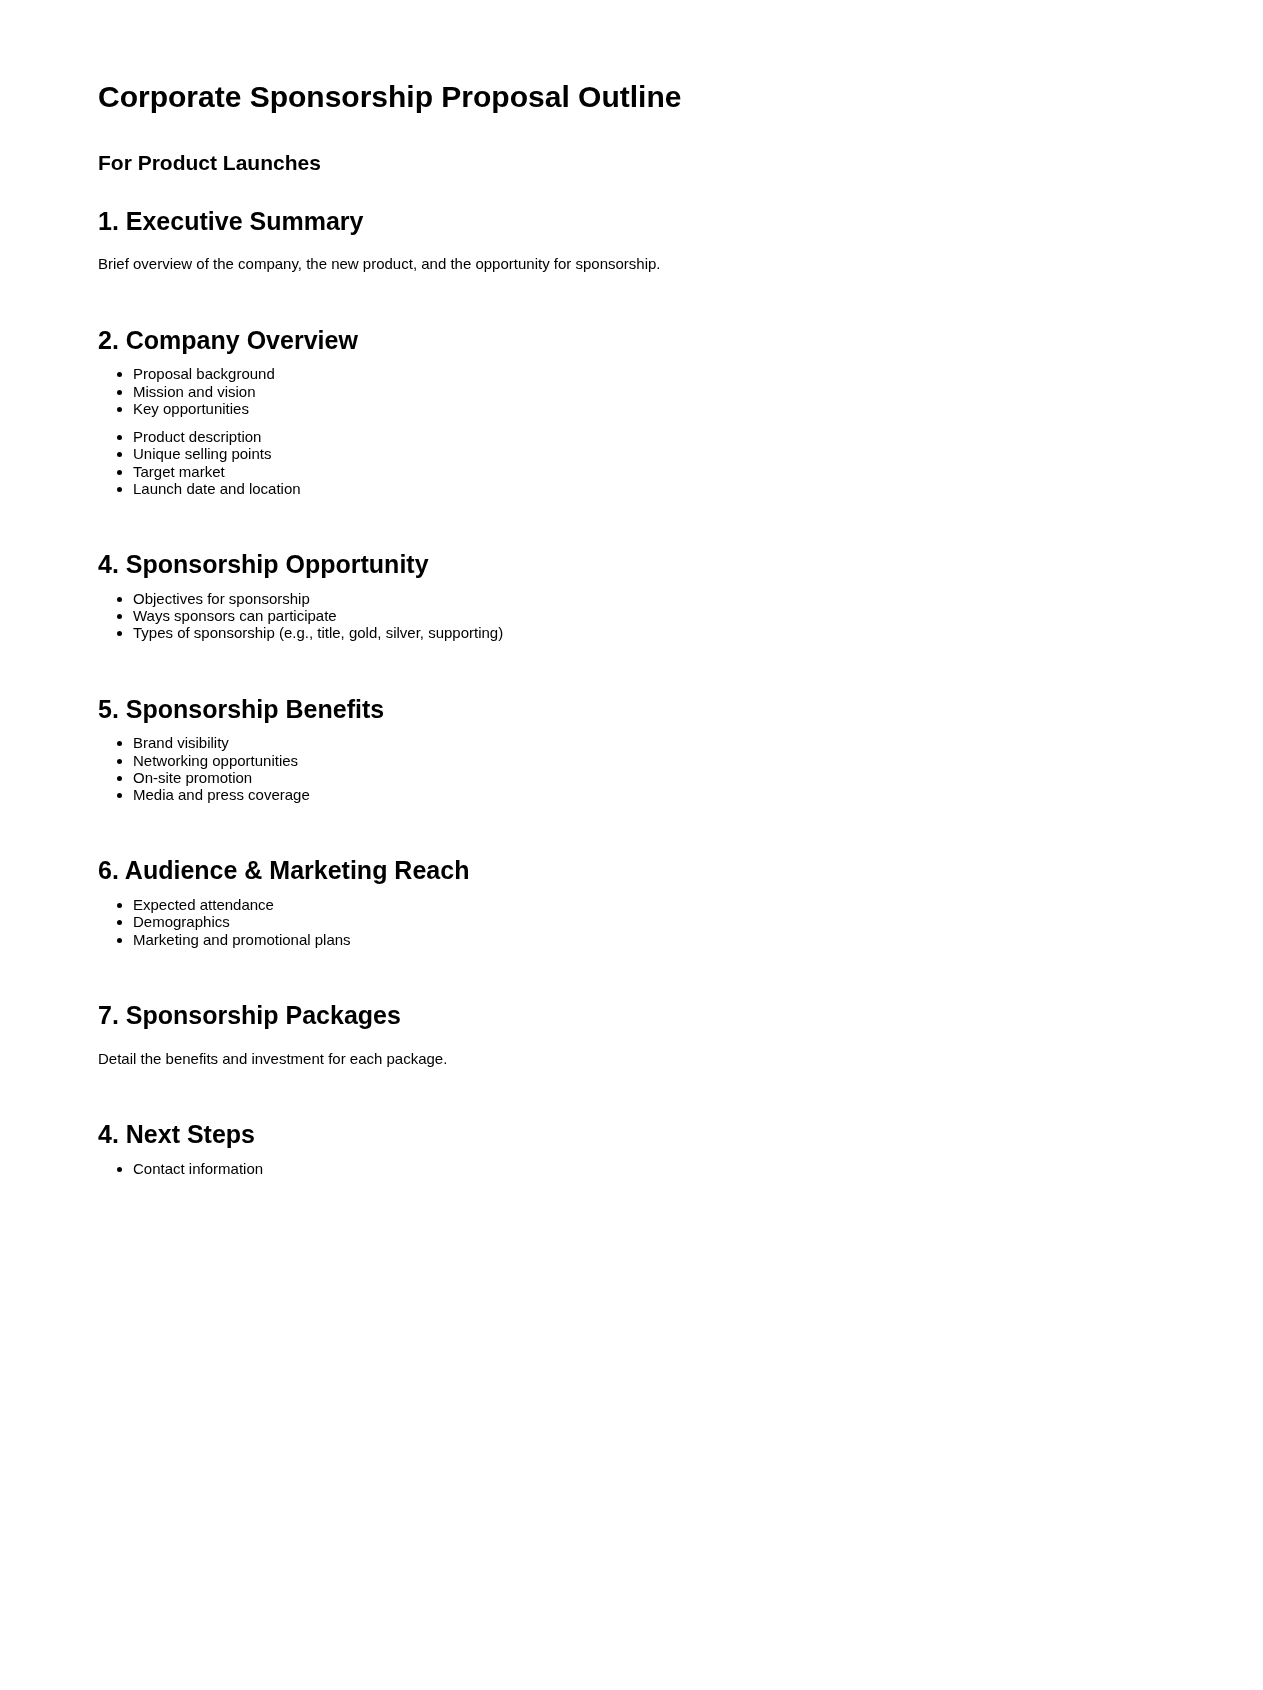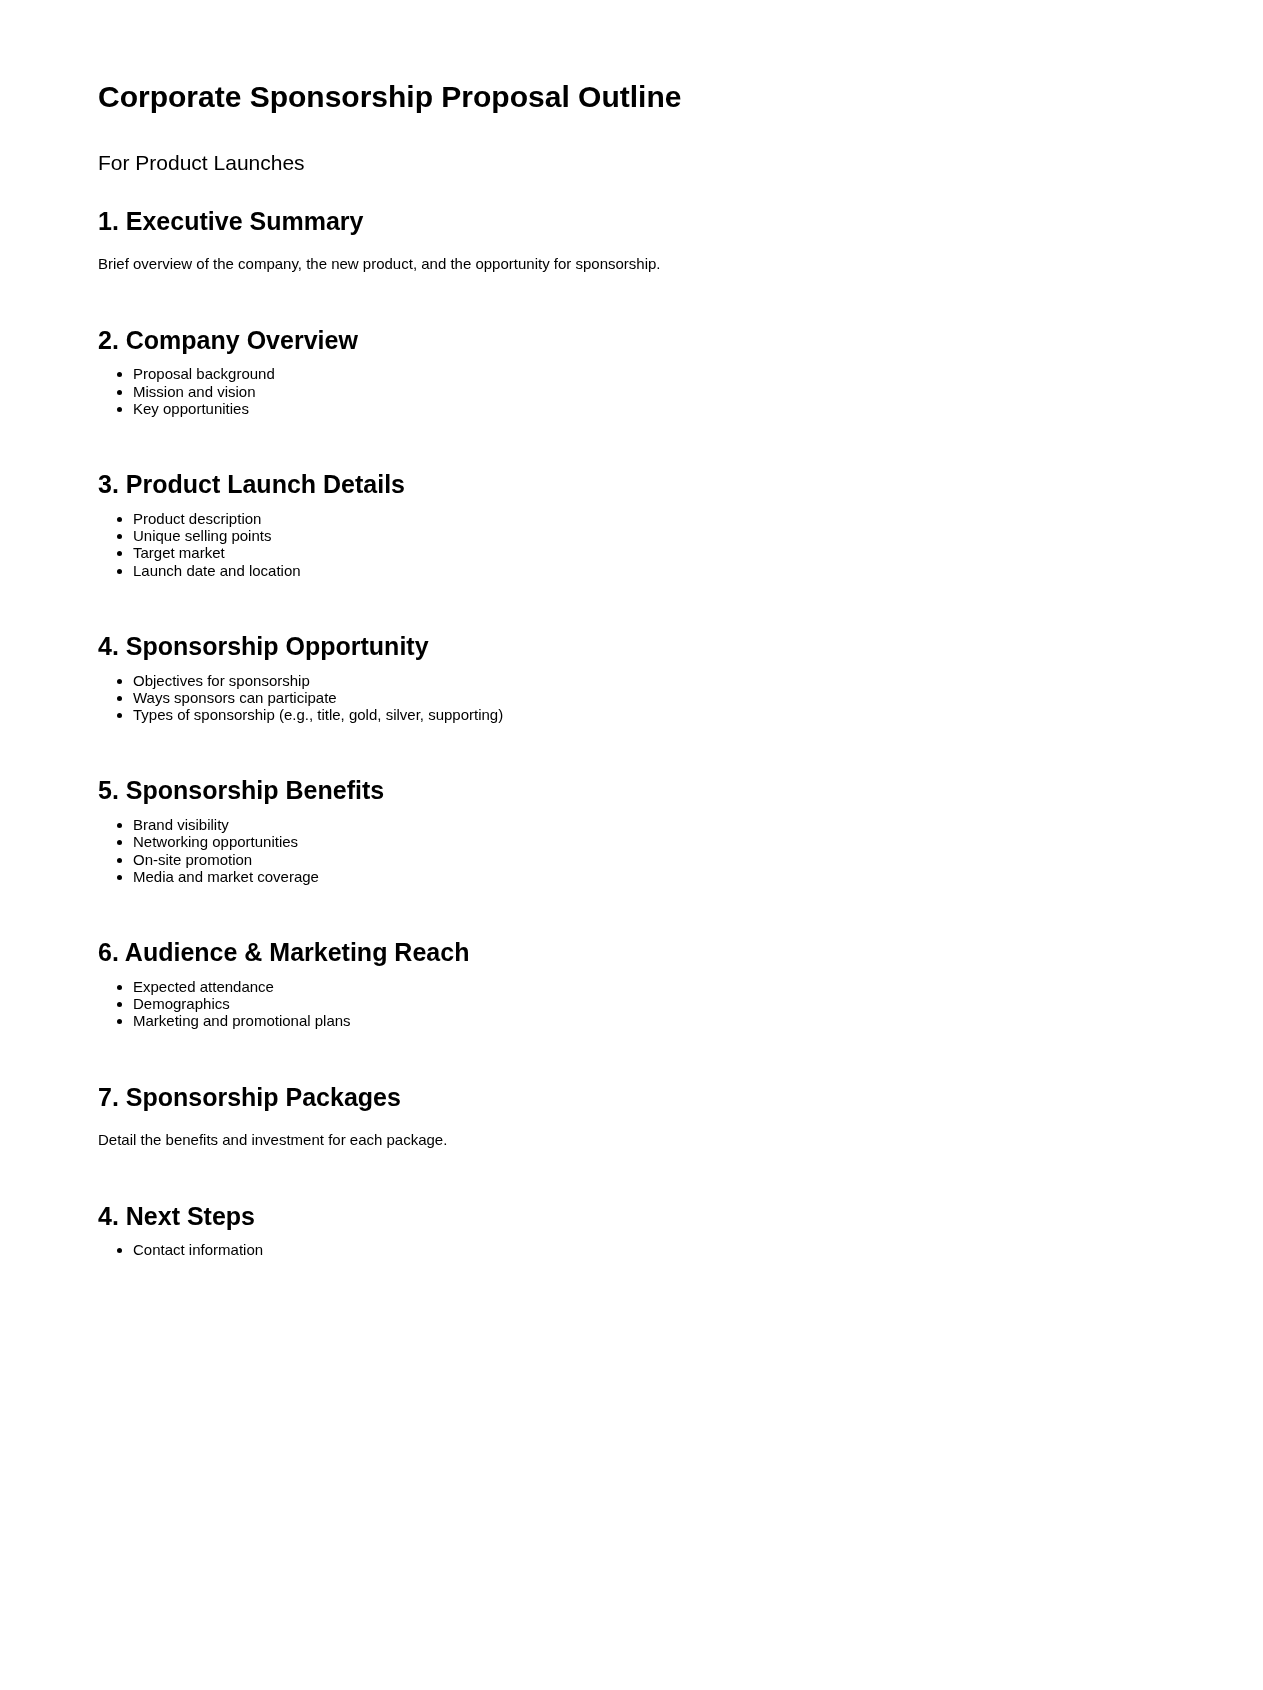--- a/index.html
+++ b/index.html
@@ -20,21 +20,21 @@
     overflow: hidden;
   }
   h1.doc-title {
     font-size: 30px;
     font-weight: bold;
     line-height: 1.15;
     margin: 0;
   }
   h2.doc-subtitle {
     font-size: 21px;
-    font-weight: normal;
+    font-weight: bold;
     line-height: 1.15;
     margin: 36px 0 16px 0;
   }
   h2.section-heading {
     font-size: 25px;
     font-weight: bold;
     line-height: 1.15;
     margin: 53px 0 0 0;
   }
   h2.section-heading.first {
@@ -75,21 +75,20 @@
   <section>
     <h2 class="section-heading">2. Company Overview</h2>
     <ul class="bullet-list">
       <li>Proposal background</li>
       <li>Mission and vision</li>
       <li>Key opportunities</li>
     </ul>
   </section>
 
   <section>
-    <h2 class="section-heading">3. Product Launch Details</h2>
     <ul class="bullet-list">
       <li>Product description</li>
       <li>Unique selling points</li>
       <li>Target market</li>
       <li>Launch date and location</li>
     </ul>
   </section>
 
   <section>
     <h2 class="section-heading">4. Sponsorship Opportunity</h2>
@@ -99,21 +98,21 @@
       <li>Types of sponsorship (e.g., title, gold, silver, supporting)</li>
     </ul>
   </section>
 
   <section>
     <h2 class="section-heading">5. Sponsorship Benefits</h2>
     <ul class="bullet-list">
       <li>Brand visibility</li>
       <li>Networking opportunities</li>
       <li>On-site promotion</li>
-      <li>Media and market coverage</li>
+      <li>Media and press coverage</li>
     </ul>
   </section>
 
   <section>
     <h2 class="section-heading">6. Audience &amp; Marketing Reach</h2>
     <ul class="bullet-list">
       <li>Expected attendance</li>
       <li>Demographics</li>
       <li>Marketing and promotional plans</li>
     </ul>

